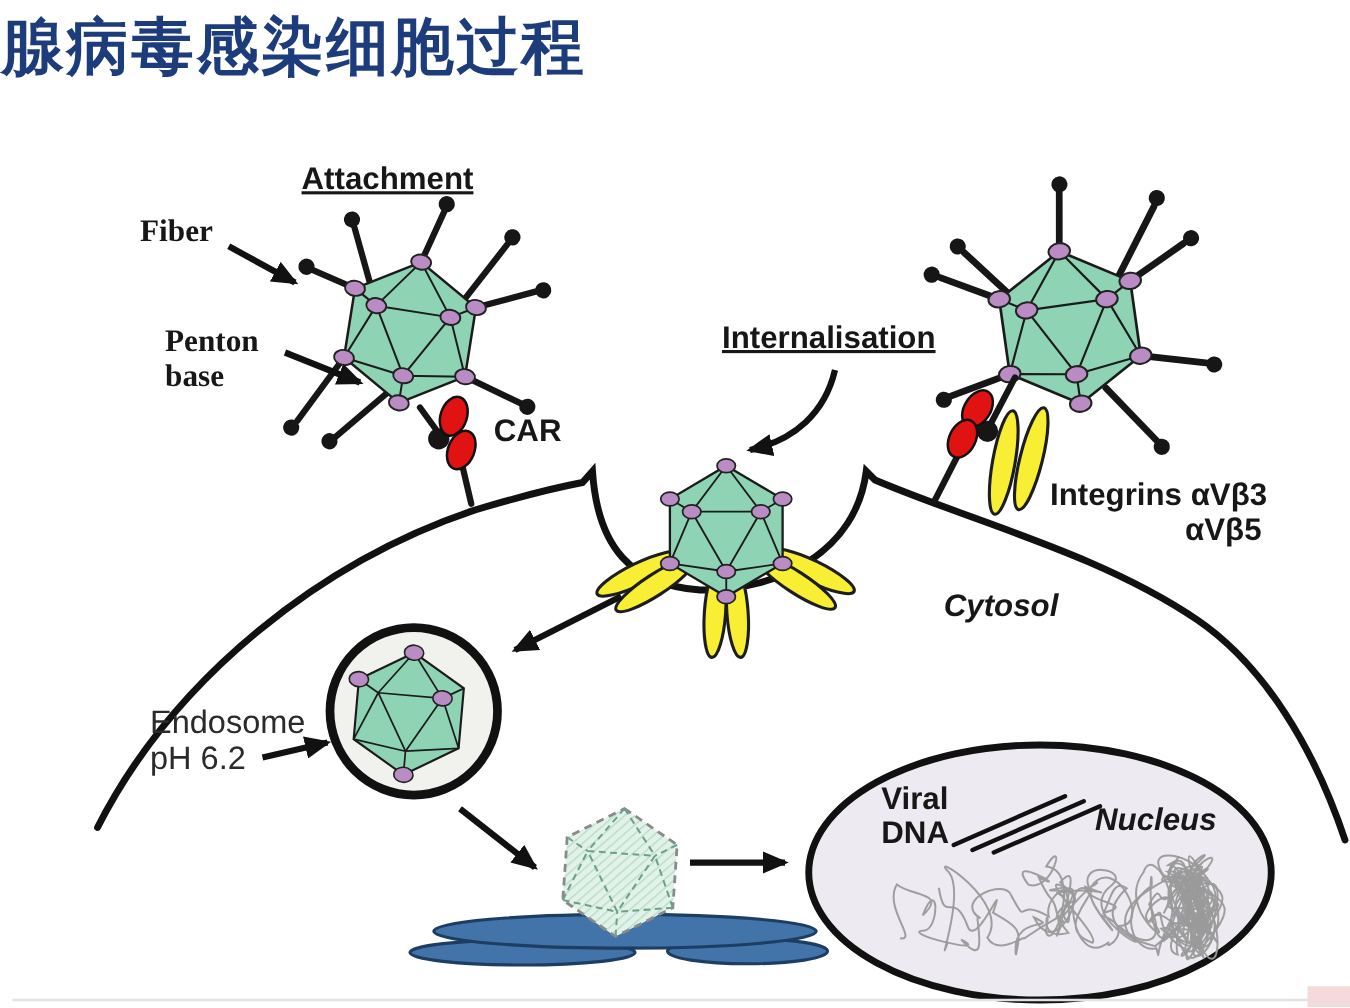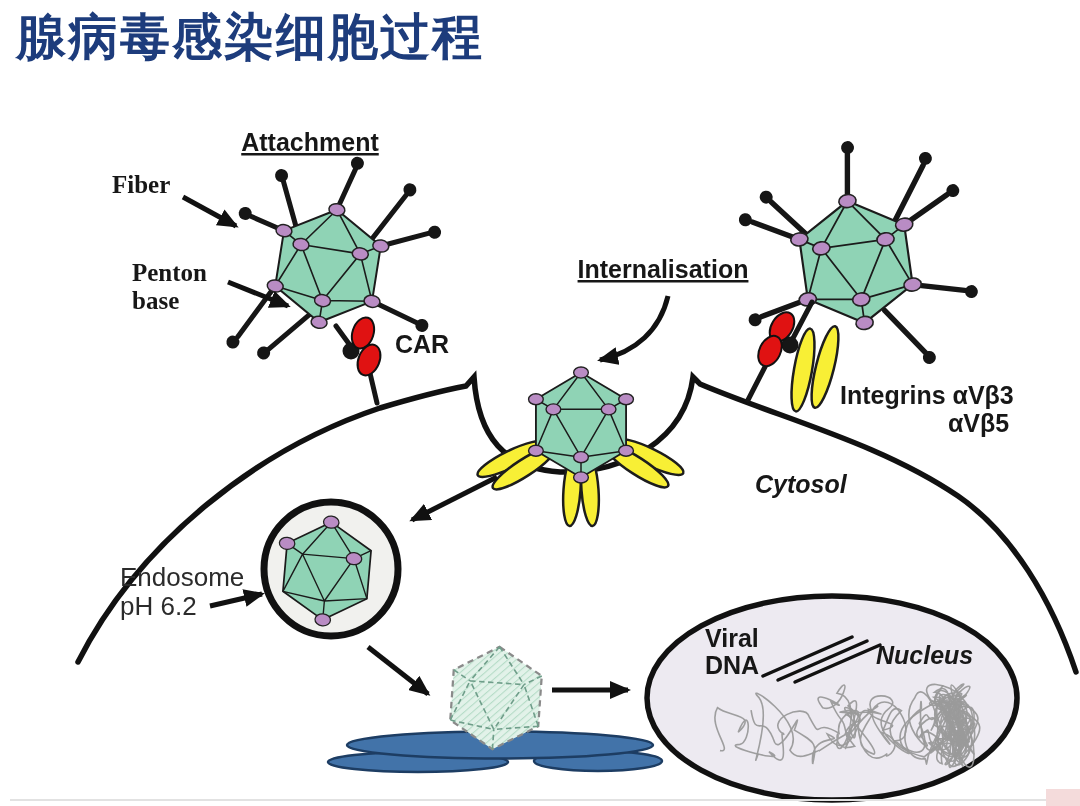--- a/index.html
+++ b/index.html
@@ -1,18 +1,18 @@
 <!DOCTYPE html>
 <html style="--title: #1d3c7c; --capsid: #8fd3b5; --vertex: #b98cc4; --car-receptor: #e01212; --integrin: #f8ef35; --membrane: #111111; --endosome-fill: #f1f1ee; --nucleus-fill: #edeaf1; --nuclear-pore: #4273a9; --chromatin: #9a9a9a; --uncoated-capsid: #e2f2e9;"><head>
 <meta charset="utf-8">
 <style>
   html,body{margin:0;padding:0;background:#ffffff;}
   #stage{position:relative;width:1080px;height:806px;background:#ffffff;overflow:hidden;
          font-family:"Liberation Sans","DejaVu Sans",sans-serif;}
-  #title{position:absolute;left:16px;top:4px;font-size:50px;font-weight:bold;
+  #title{position:absolute;left:1px;top:4px;font-size:50px;font-weight:bold;
          letter-spacing:2px;color:var(--title,#1d3c7c);white-space:nowrap;}
   #diagram{position:absolute;left:0;top:0;}
   text{fill:#171717;}
   .lbl-sans-b{font-family:"Liberation Sans","DejaVu Sans",sans-serif;font-weight:bold;font-size:25px;}
   .lbl-sans-bi{font-family:"Liberation Sans","DejaVu Sans",sans-serif;font-weight:bold;font-style:italic;font-size:25px;}
   .lbl-serif-b{font-family:"Liberation Serif","DejaVu Serif",serif;font-weight:bold;font-size:25px;}
   .lbl-sans-r{font-family:"Liberation Sans","DejaVu Sans",sans-serif;font-weight:normal;font-size:26px;fill:#2b2b2b;}
   .capsid-line{stroke:#1b1b1b;stroke-width:1.6;fill:none;}
   .fiber{stroke:#161616;stroke-width:5;stroke-linecap:round;}
   .knob{fill:#161616;}

